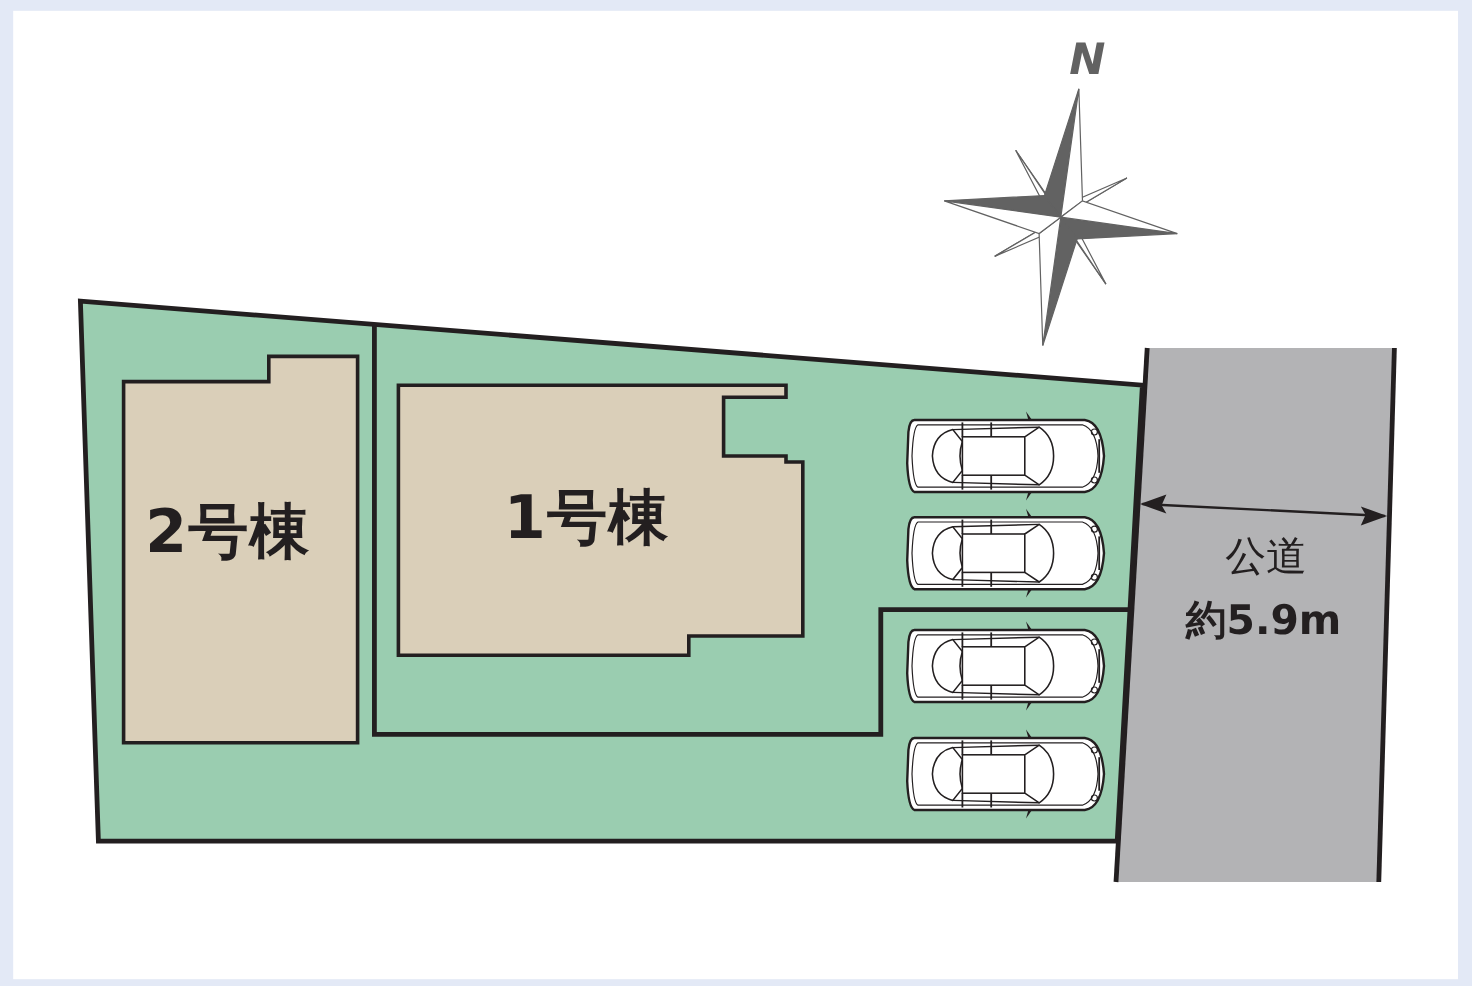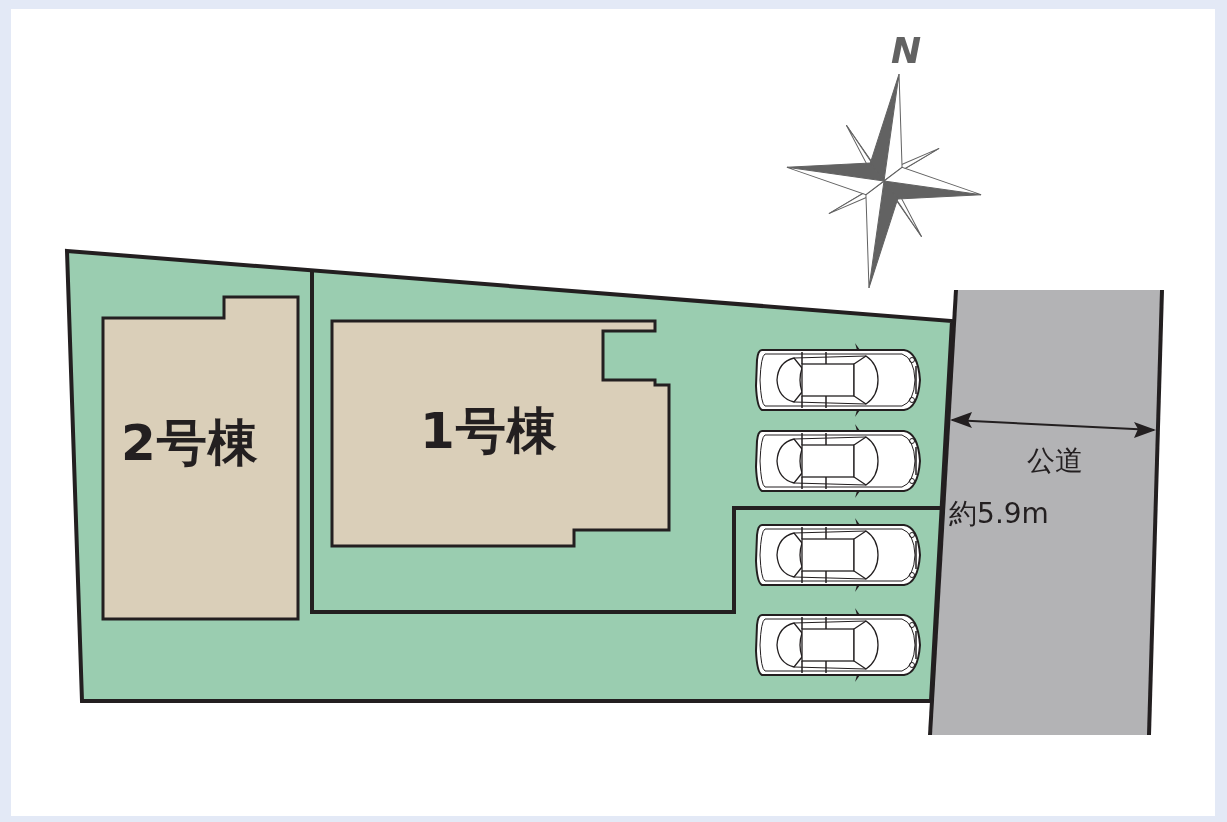--- a/index.html
+++ b/index.html
@@ -18,21 +18,21 @@
     }
     svg.plan { position: absolute; left: 0; top: 0; }
     .label {
       position: absolute;
       color: #231f20;
       font-family: "DejaVu Sans", "Liberation Sans", sans-serif;
       white-space: nowrap;
       line-height: 1;
     }
     .bldg-label { font-size: 50px; font-weight: bold; letter-spacing: 1px; }
-    .road-label { font-size: 28px; text-align: center; }
+    .road-label { font-size: 34px; text-align: center; }
     .north-label { font-size: 36px; font-weight: bold; font-style: italic; color: #626262; }
   </style>
 </head>
 <body>
 
 <div class="canvas"></div>
 
 <svg class="plan" width="1227" height="822" viewBox="0 0 1227 822">
   <defs>
     <g id="car">
@@ -120,13 +120,13 @@
 </svg>
 
 <div class="label north-label" style="left:891px; top:33px;">N</div>
 
 <div class="label bldg-label" style="left:121px; top:418px;">2号棟</div>
 
 <div class="label bldg-label" style="left:420px; top:406px;text-align:right;">1号棟</div>
 
 <div class="label road-label" style="left:1005px; top:447px; width:100px;">公道</div>
 
-<div class="label road-label" style="left:914px; top:500px; width:170px;">約5.9m</div>
+<div class="label road-label" style="left:968px; top:500px; width:170px;font-weight:bold;">約5.9m</div>
 
 </body></html>

